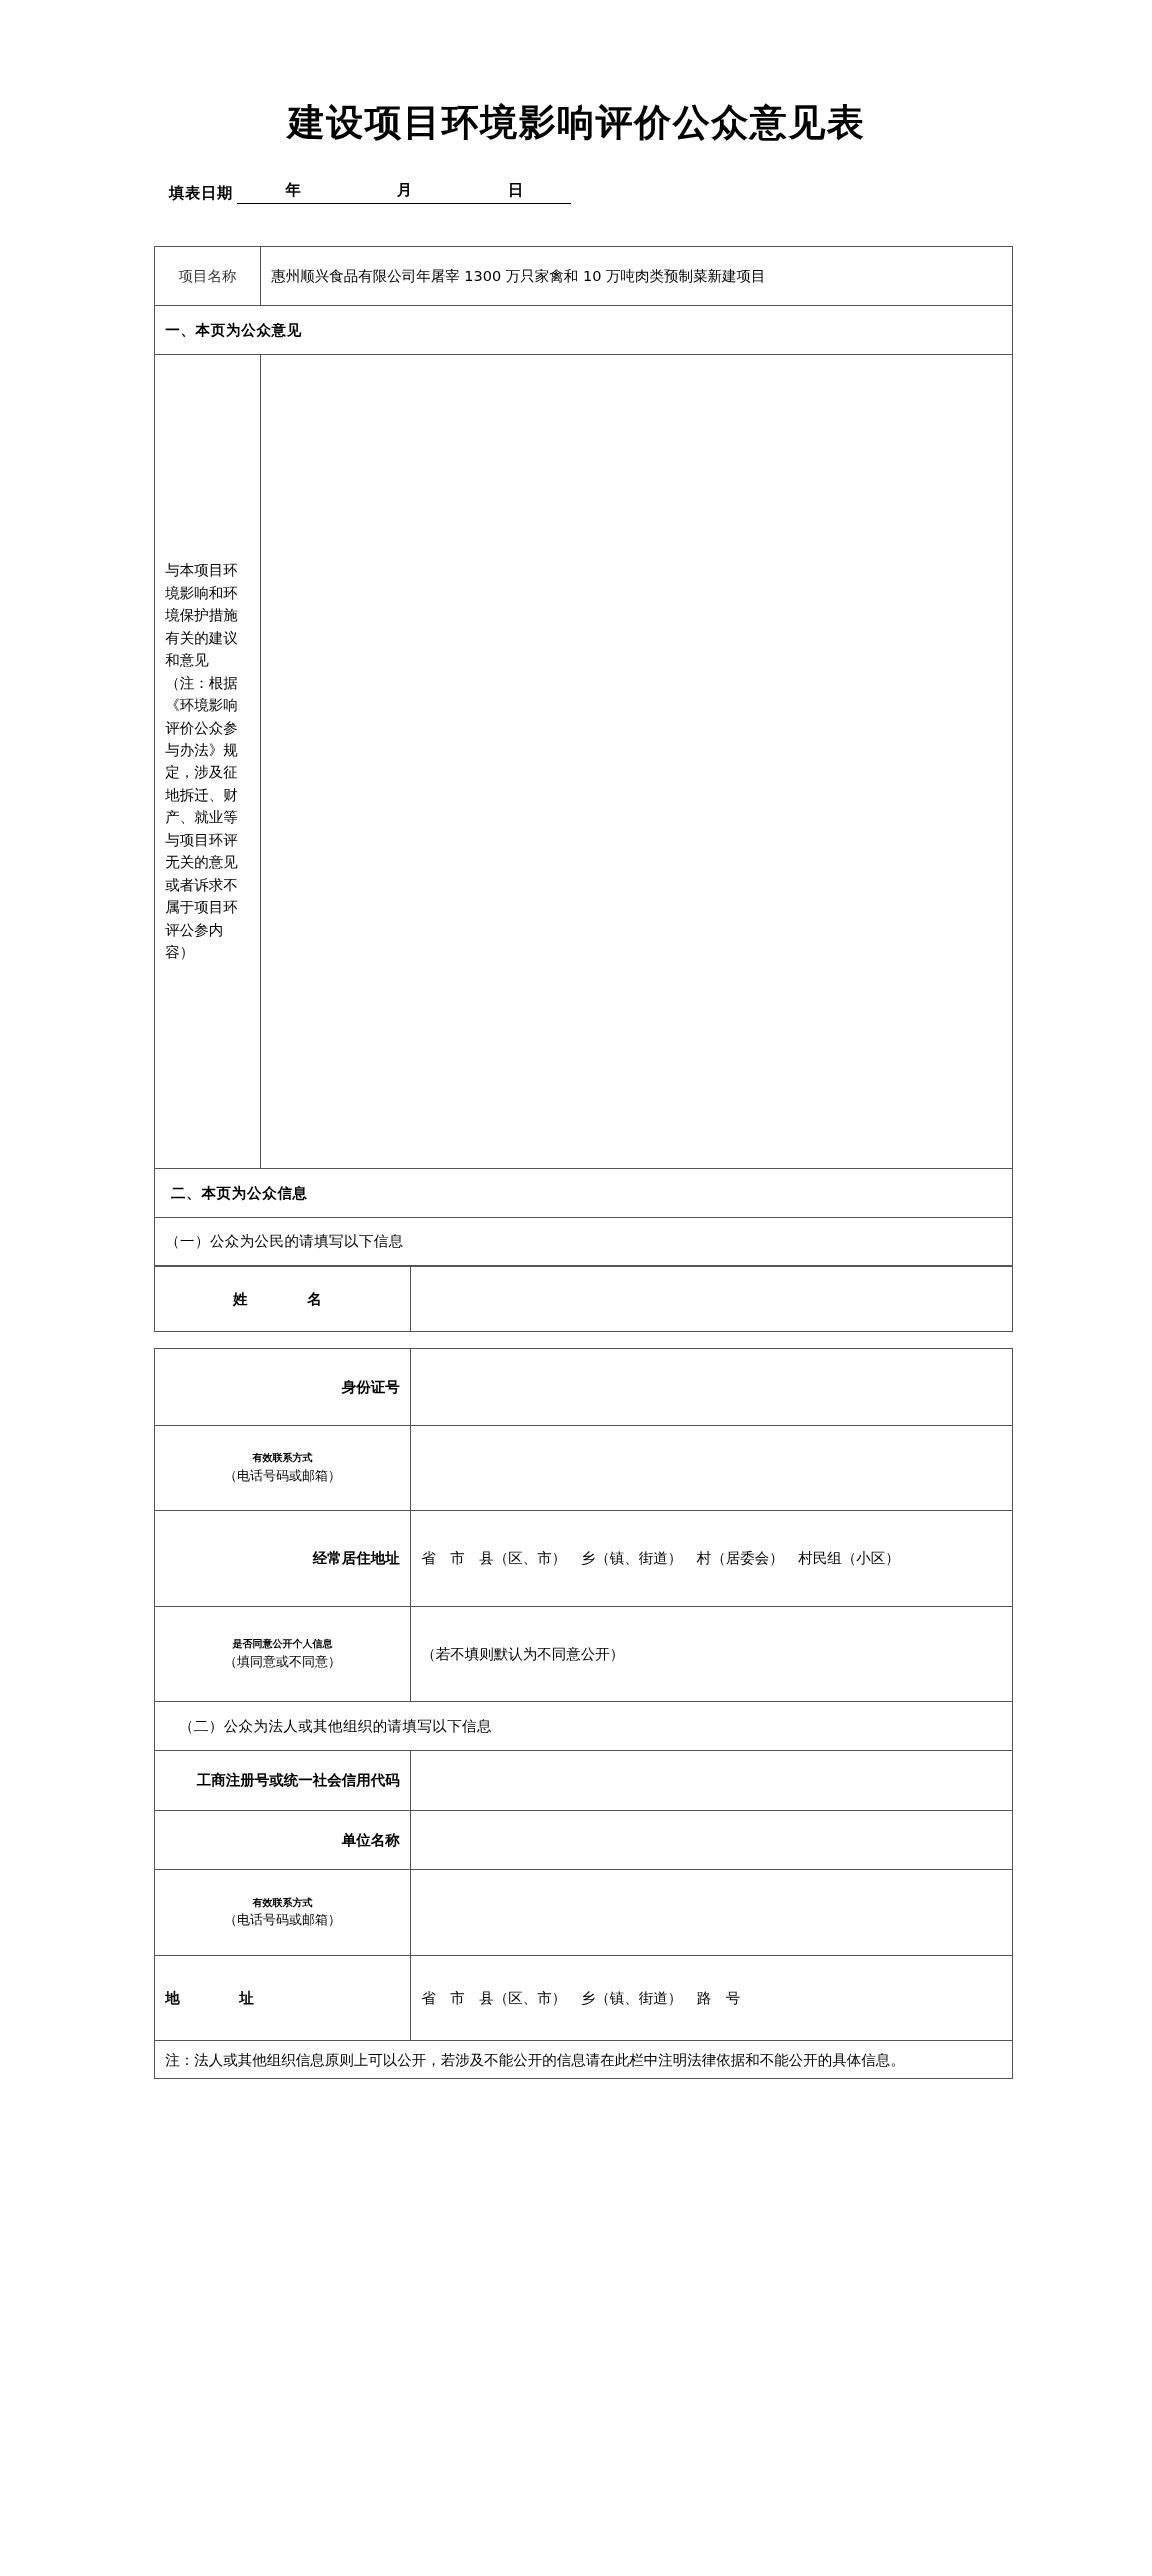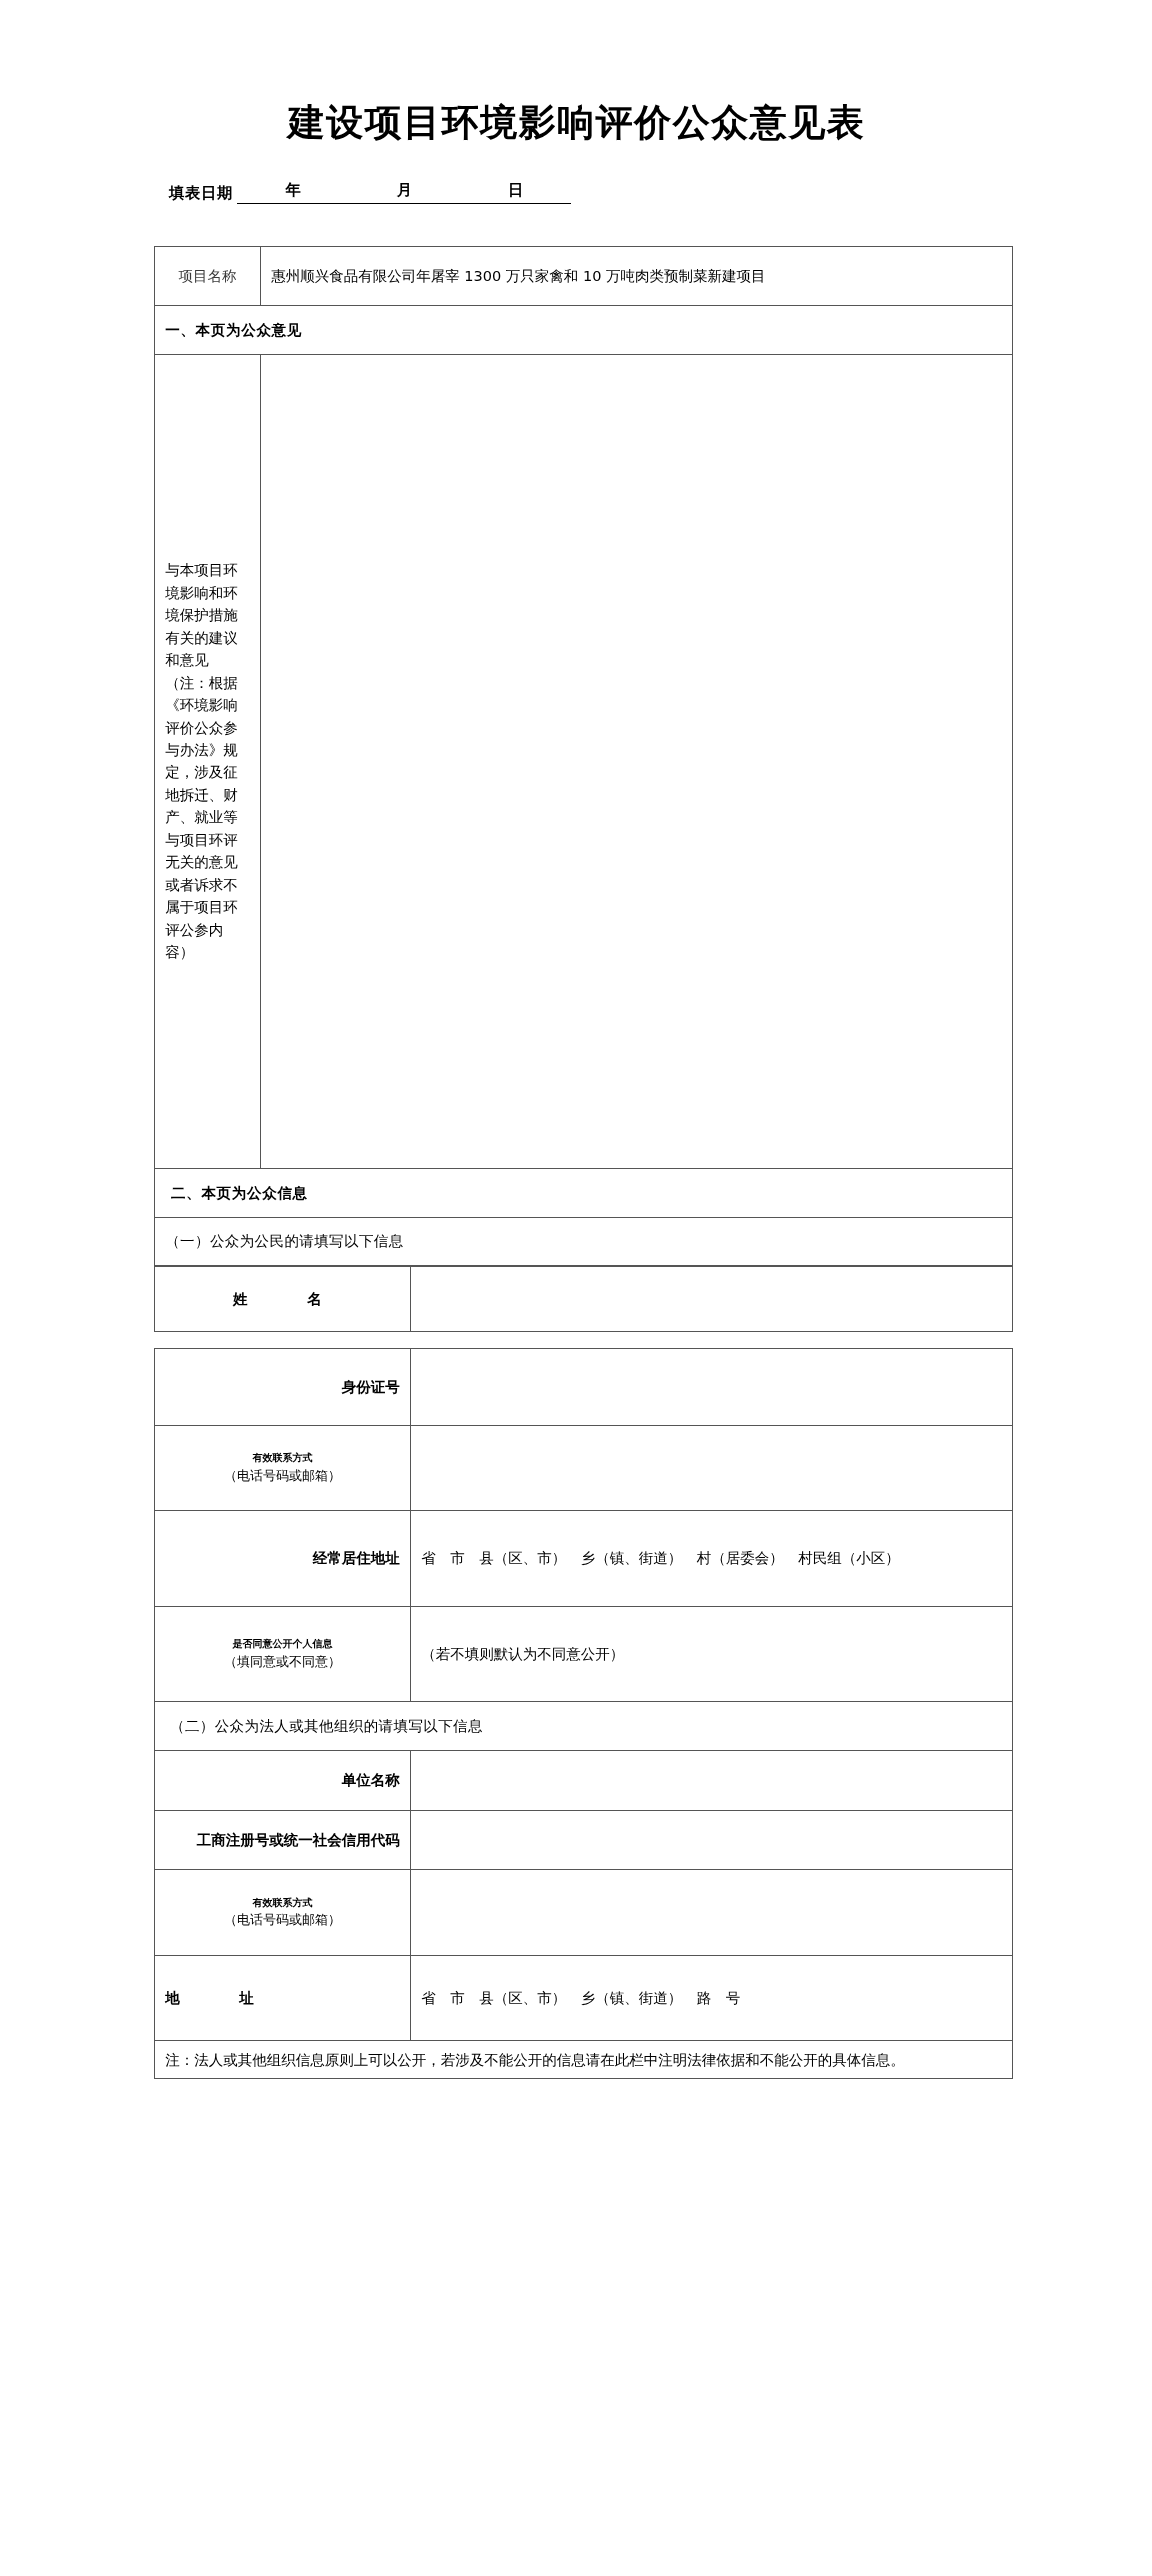--- a/index.html
+++ b/index.html
@@ -236,30 +236,30 @@
 
       <tr>
         <td class="two-line row-h-110">
           <span class="main">是否同意公开个人信息</span>
           <span class="sub">（填同意或不同意）</span>
         </td>
         <td class="consent-value row-h-110">（若不填则默认为不同意公开）</td>
       </tr>
 
       <tr>
-        <td class="subsection-head" colspan="2" style="padding-left:15px;">（二）公众为法人或其他组织的请填写以下信息</td>
+        <td class="subsection-head" colspan="2" style="padding-left:24px;">（二）公众为法人或其他组织的请填写以下信息</td>
+      </tr>
+
+      <tr>
+        <td class="bold-center row-h-60">工商注册号或统一社会信用代码</td>
+        <td class="row-h-60"></td>
       </tr>
 
       <tr>
         <td class="bold-center row-h-60">单位名称</td>
-        <td class="row-h-60"></td>
-      </tr>
-
-      <tr>
-        <td class="bold-center row-h-60">工商注册号或统一社会信用代码</td>
         <td class="row-h-60"></td>
       </tr>
 
       <tr>
         <td class="two-line row-h-96">
           <span class="main">有效联系方式</span>
           <span class="sub">（电话号码或邮箱）</span>
         </td>
         <td class="row-h-96"></td>
       </tr>

